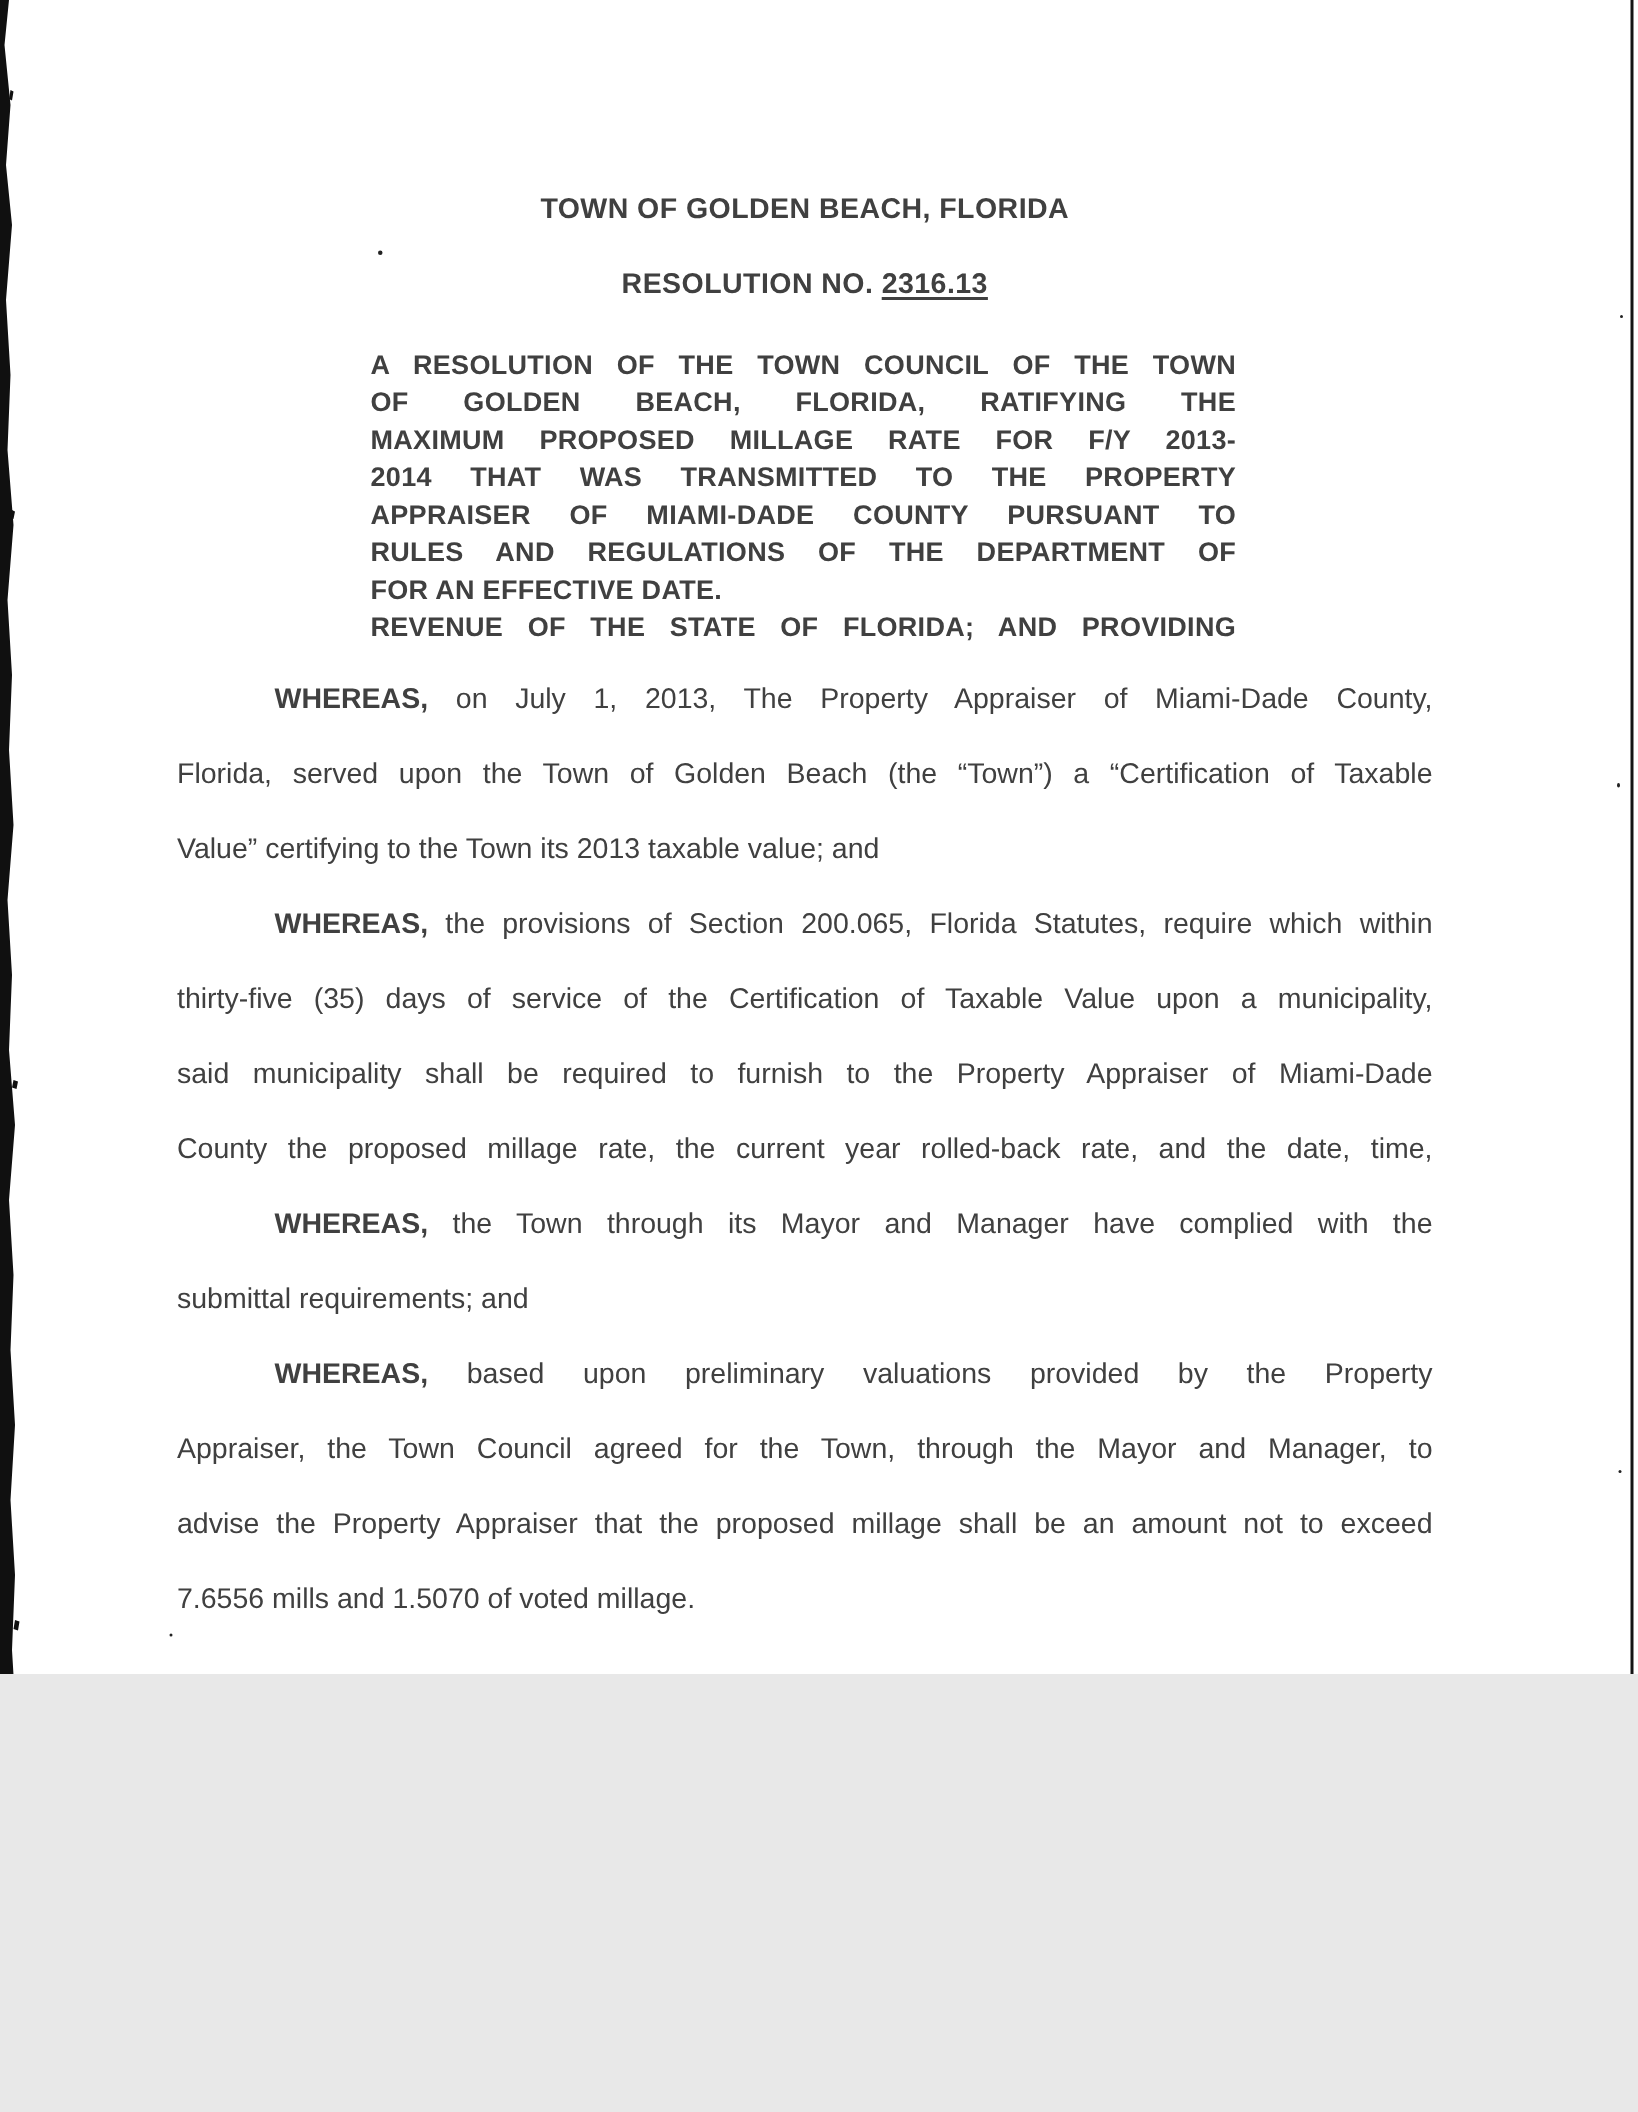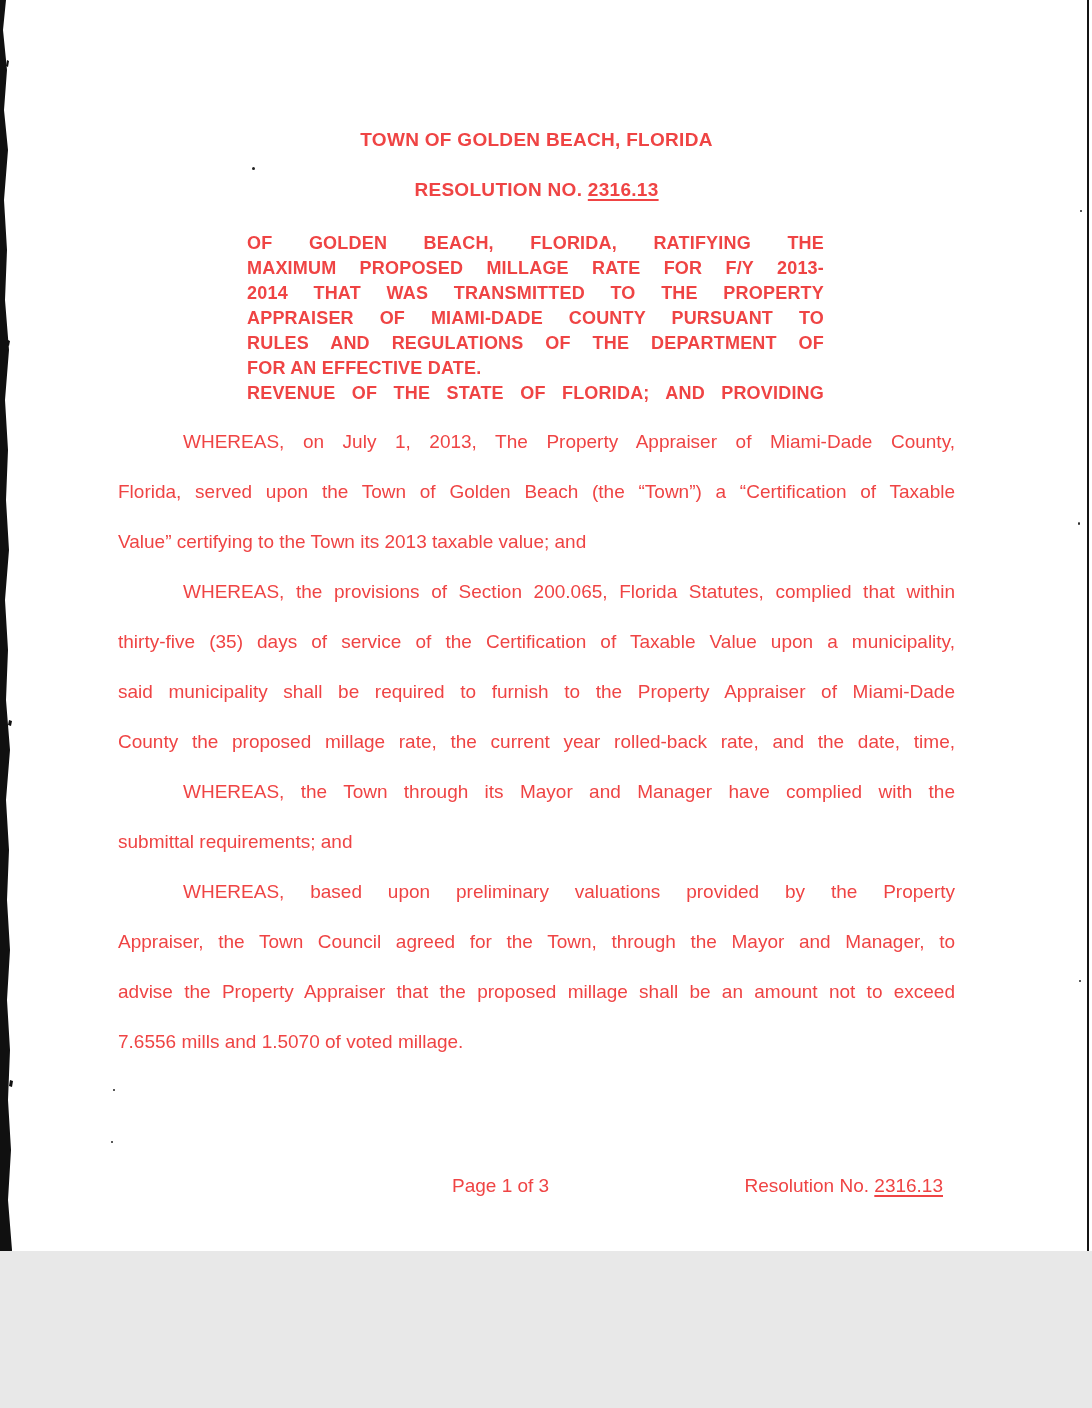--- a/index.html
+++ b/index.html
@@ -1,22 +1,22 @@
 <!DOCTYPE html>
 <html><head>
 <meta charset="utf-8">
 <style>
   html, body { margin: 0; padding: 0; background: #e8e8e8; }
   .page {
     position: relative;
     width: 1092px;
-    height: 1251px;
+    height: 1116px;
     background: #ffffff;
     font-family: "Liberation Sans", sans-serif;
-    color: #ef4444;
+    color: #404040;
     overflow: hidden;
     margin: 0 auto;
   }
   .content {
     position: absolute;
     left: 118px;
     top: 0;
     width: 837px;
   }
   .doc-title {
@@ -46,21 +46,21 @@
     letter-spacing: 0.2px;
   }
   .bodytext {
     margin-top: 11px;
     font-size: 19px;
     line-height: 50px;
   }
   .line { white-space: nowrap; }
   .line.j { text-align: justify; text-align-last: justify; }
   .line.indent { padding-left: 65px; }
-  .lead { font-weight: normal; }
+  .lead { font-weight: bold; }
   .footer {
     position: relative;
     margin-top: 106px;
     height: 26px;
     font-size: 19px;
     line-height: 26px;
   }
   .footer .page-ind { position: absolute; left: 334px; text-align: center; }
   .footer .res { position: absolute; right: 12px; }
   
@@ -88,36 +88,37 @@
   <div class="speck" style="left:1080px; top:210px; width:2px; height:2px;"></div>
   <div class="speck" style="left:1079px; top:980px; width:2px; height:2px;"></div>
 
   <div class="content">
 
     <div class="doc-title">TOWN OF GOLDEN BEACH, FLORIDA</div>
 
     <div class="res-heading"><span>RESOLUTION NO. </span><span class="underlined">2316.13</span></div>
 
     <div class="summary">
+      <div class="line j">A RESOLUTION OF THE TOWN COUNCIL OF THE TOWN</div>
       <div class="line j">OF GOLDEN BEACH, FLORIDA, RATIFYING THE</div>
       <div class="line j">MAXIMUM PROPOSED MILLAGE RATE FOR F/Y 2013-</div>
       <div class="line j">2014 THAT WAS TRANSMITTED TO THE PROPERTY</div>
       <div class="line j">APPRAISER OF MIAMI-DADE COUNTY PURSUANT TO</div>
       <div class="line j">RULES AND REGULATIONS OF THE DEPARTMENT OF</div>
       <div class="line">FOR AN EFFECTIVE DATE.</div>
       <div class="line j">REVENUE OF THE STATE OF FLORIDA; AND PROVIDING</div>
     </div>
 
     <div class="bodytext">
 
       <div class="line j indent"><span class="lead">WHEREAS,</span><span> on July 1, 2013, The Property Appraiser of Miami-Dade County,</span></div>
       <div class="line j">Florida, served upon the Town of Golden Beach (the “Town”) a “Certification of Taxable</div>
       <div class="line">Value” certifying to the Town its 2013 taxable value; and</div>
 
-      <div class="line j indent"><span class="lead">WHEREAS,</span><span> the provisions of Section 200.065, Florida Statutes, complied that within</span></div>
+      <div class="line j indent"><span class="lead">WHEREAS,</span><span> the provisions of Section 200.065, Florida Statutes, require which within</span></div>
       <div class="line j">thirty-five (35) days of service of the Certification of Taxable Value upon a municipality,</div>
       <div class="line j">said municipality shall be required to furnish to the Property Appraiser of Miami-Dade</div>
       <div class="line j">County the proposed millage rate, the current year rolled-back rate, and the date, time,</div>
 
       <div class="line j indent"><span class="lead">WHEREAS,</span><span> the Town through its Mayor and Manager have complied with the</span></div>
       <div class="line">submittal requirements; and</div>
 
       <div class="line j indent"><span class="lead">WHEREAS,</span><span> based upon preliminary valuations provided by the Property</span></div>
       <div class="line j">Appraiser, the Town Council agreed for the Town, through the Mayor and Manager, to</div>
       <div class="line j">advise the Property Appraiser that the proposed millage shall be an amount not to exceed</div>

